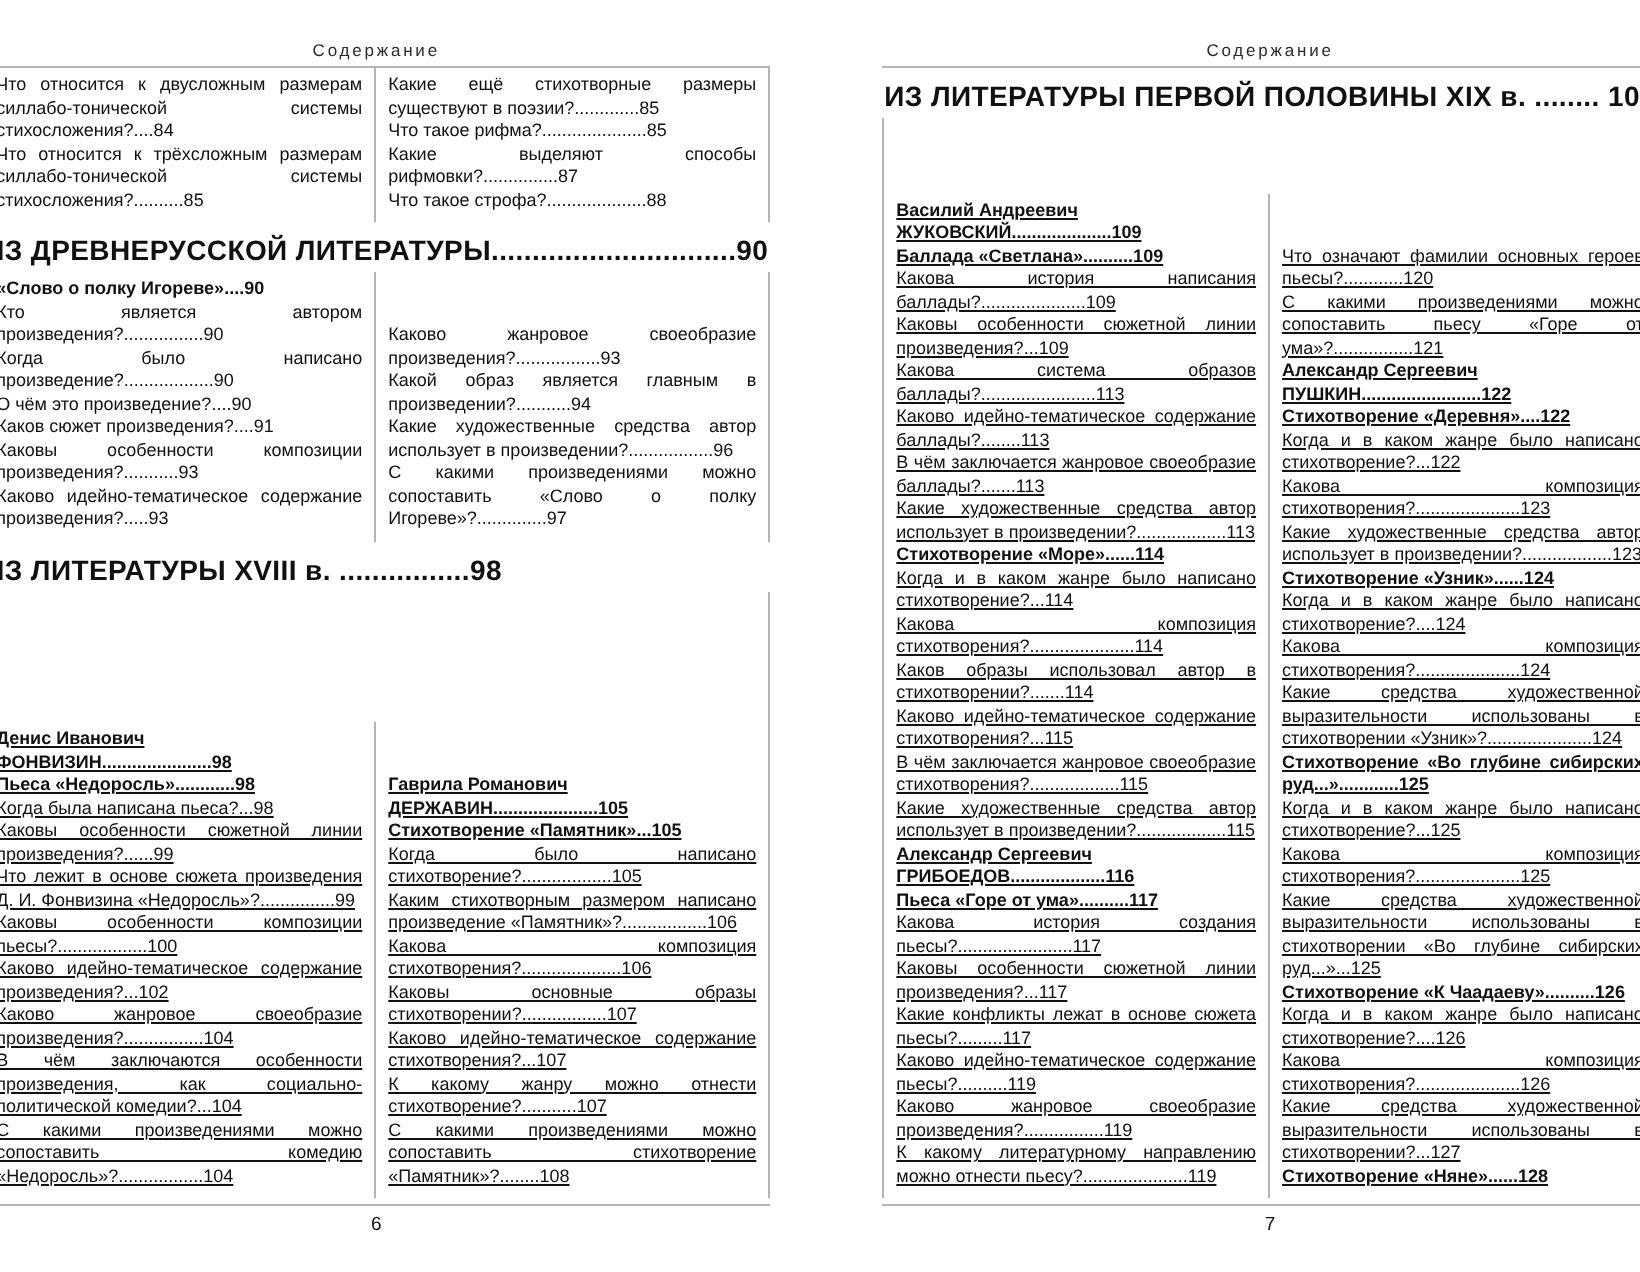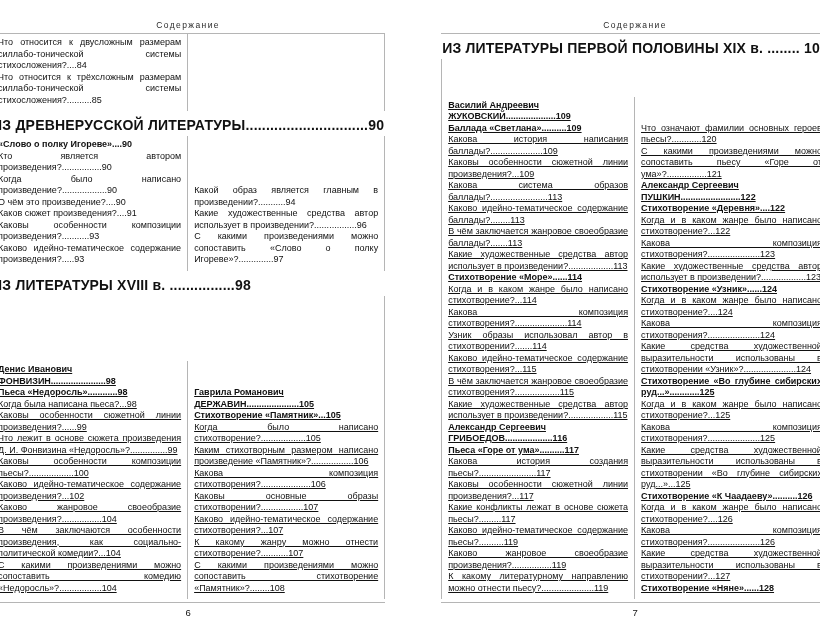--- a/index.html
+++ b/index.html
@@ -49,33 +49,40 @@
   <section class="page">
     <header class="running-head">
       <span>Содержание</span>
     </header>
     <div class="page-body">
         <div class="block">
           <div class="col">
             <p class="entry">Что относится к двусложным размерам силлабо-тонической системы стихосложения?....84</p>
             <p class="entry">Что относится к трёхсложным размерам силлабо-тонической системы стихосложения?..........85</p>
           </div>
+          <div class="col">
+            <p class="entry">Какие ещё стихотворные размеры существуют в поэзии?.............85</p>
+            <p class="entry">Что такое рифма?.....................85</p>
+            <p class="entry">Какие выделяют способы рифмовки?...............87</p>
+            <p class="entry">Что такое строфа?....................88</p>
+          </div>
         </div>
         <div class="section-header">ИЗ ДРЕВНЕРУССКОЙ ЛИТЕРАТУРЫ..............................90</div>
         <div class="block">
           <div class="col">
             <p class="entry bold">«Слово о полку Игореве»....90</p>
             <p class="entry">Кто является автором произведения?................90</p>
             <p class="entry">Когда было написано произведение?..................90</p>
             <p class="entry">О чём это произведение?....90</p>
             <p class="entry">Каков сюжет произведения?....91</p>
             <p class="entry">Каковы особенности композиции произведения?...........93</p>
             <p class="entry">Каково идейно-тематическое содержание произведения?.....93</p>
           </div>
           <div class="col">
+            <p class="entry">Каково жанровое своеобразие произведения?.................93</p>
             <p class="entry">Какой образ является главным в произведении?...........94</p>
             <p class="entry">Какие художественные средства автор использует в произведении?.................96</p>
             <p class="entry">С какими произведениями можно сопоставить «Слово о полку Игореве»?..............97</p>
           </div>
         </div>
         <div class="section-header">ИЗ ЛИТЕРАТУРЫ XVIII в. ................98</div>
         <div class="block">
           <div class="col">
             <p class="entry author">Денис Иванович
 ФОНВИЗИН......................98</p>
@@ -121,21 +128,21 @@
             <p class="entry bold">Баллада «Светлана»..........109</p>
             <p class="entry">Какова история написания баллады?.....................109</p>
             <p class="entry">Каковы особенности сюжетной линии произведения?...109</p>
             <p class="entry">Какова система образов баллады?.......................113</p>
             <p class="entry">Каково идейно-тематическое содержание баллады?........113</p>
             <p class="entry">В чём заключается жанровое своеобразие баллады?.......113</p>
             <p class="entry">Какие художественные средства автор использует в произведении?..................113</p>
             <p class="entry bold">Стихотворение «Море»......114</p>
             <p class="entry">Когда и в каком жанре было написано стихотворение?...114</p>
             <p class="entry">Какова композиция стихотворения?.....................114</p>
-            <p class="entry">Узник образы использовал автор в стихотворении?.......114</p>
+            <p class="entry">Каков образы использовал автор в стихотворении?.......114</p>
             <p class="entry">Каково идейно-тематическое содержание стихотворения?...115</p>
             <p class="entry">В чём заключается жанровое своеобразие стихотворения?..................115</p>
             <p class="entry">Какие художественные средства автор использует в произведении?..................115</p>
             <p class="entry author">Александр Сергеевич
 ГРИБОЕДОВ...................116</p>
             <p class="entry bold">Пьеса «Горе от ума»..........117</p>
             <p class="entry">Какова история создания пьесы?.......................117</p>
             <p class="entry">Каковы особенности сюжетной линии произведения?...117</p>
             <p class="entry">Какие конфликты лежат в основе сюжета пьесы?.........117</p>
             <p class="entry">Каково идейно-тематическое содержание пьесы?..........119</p>

